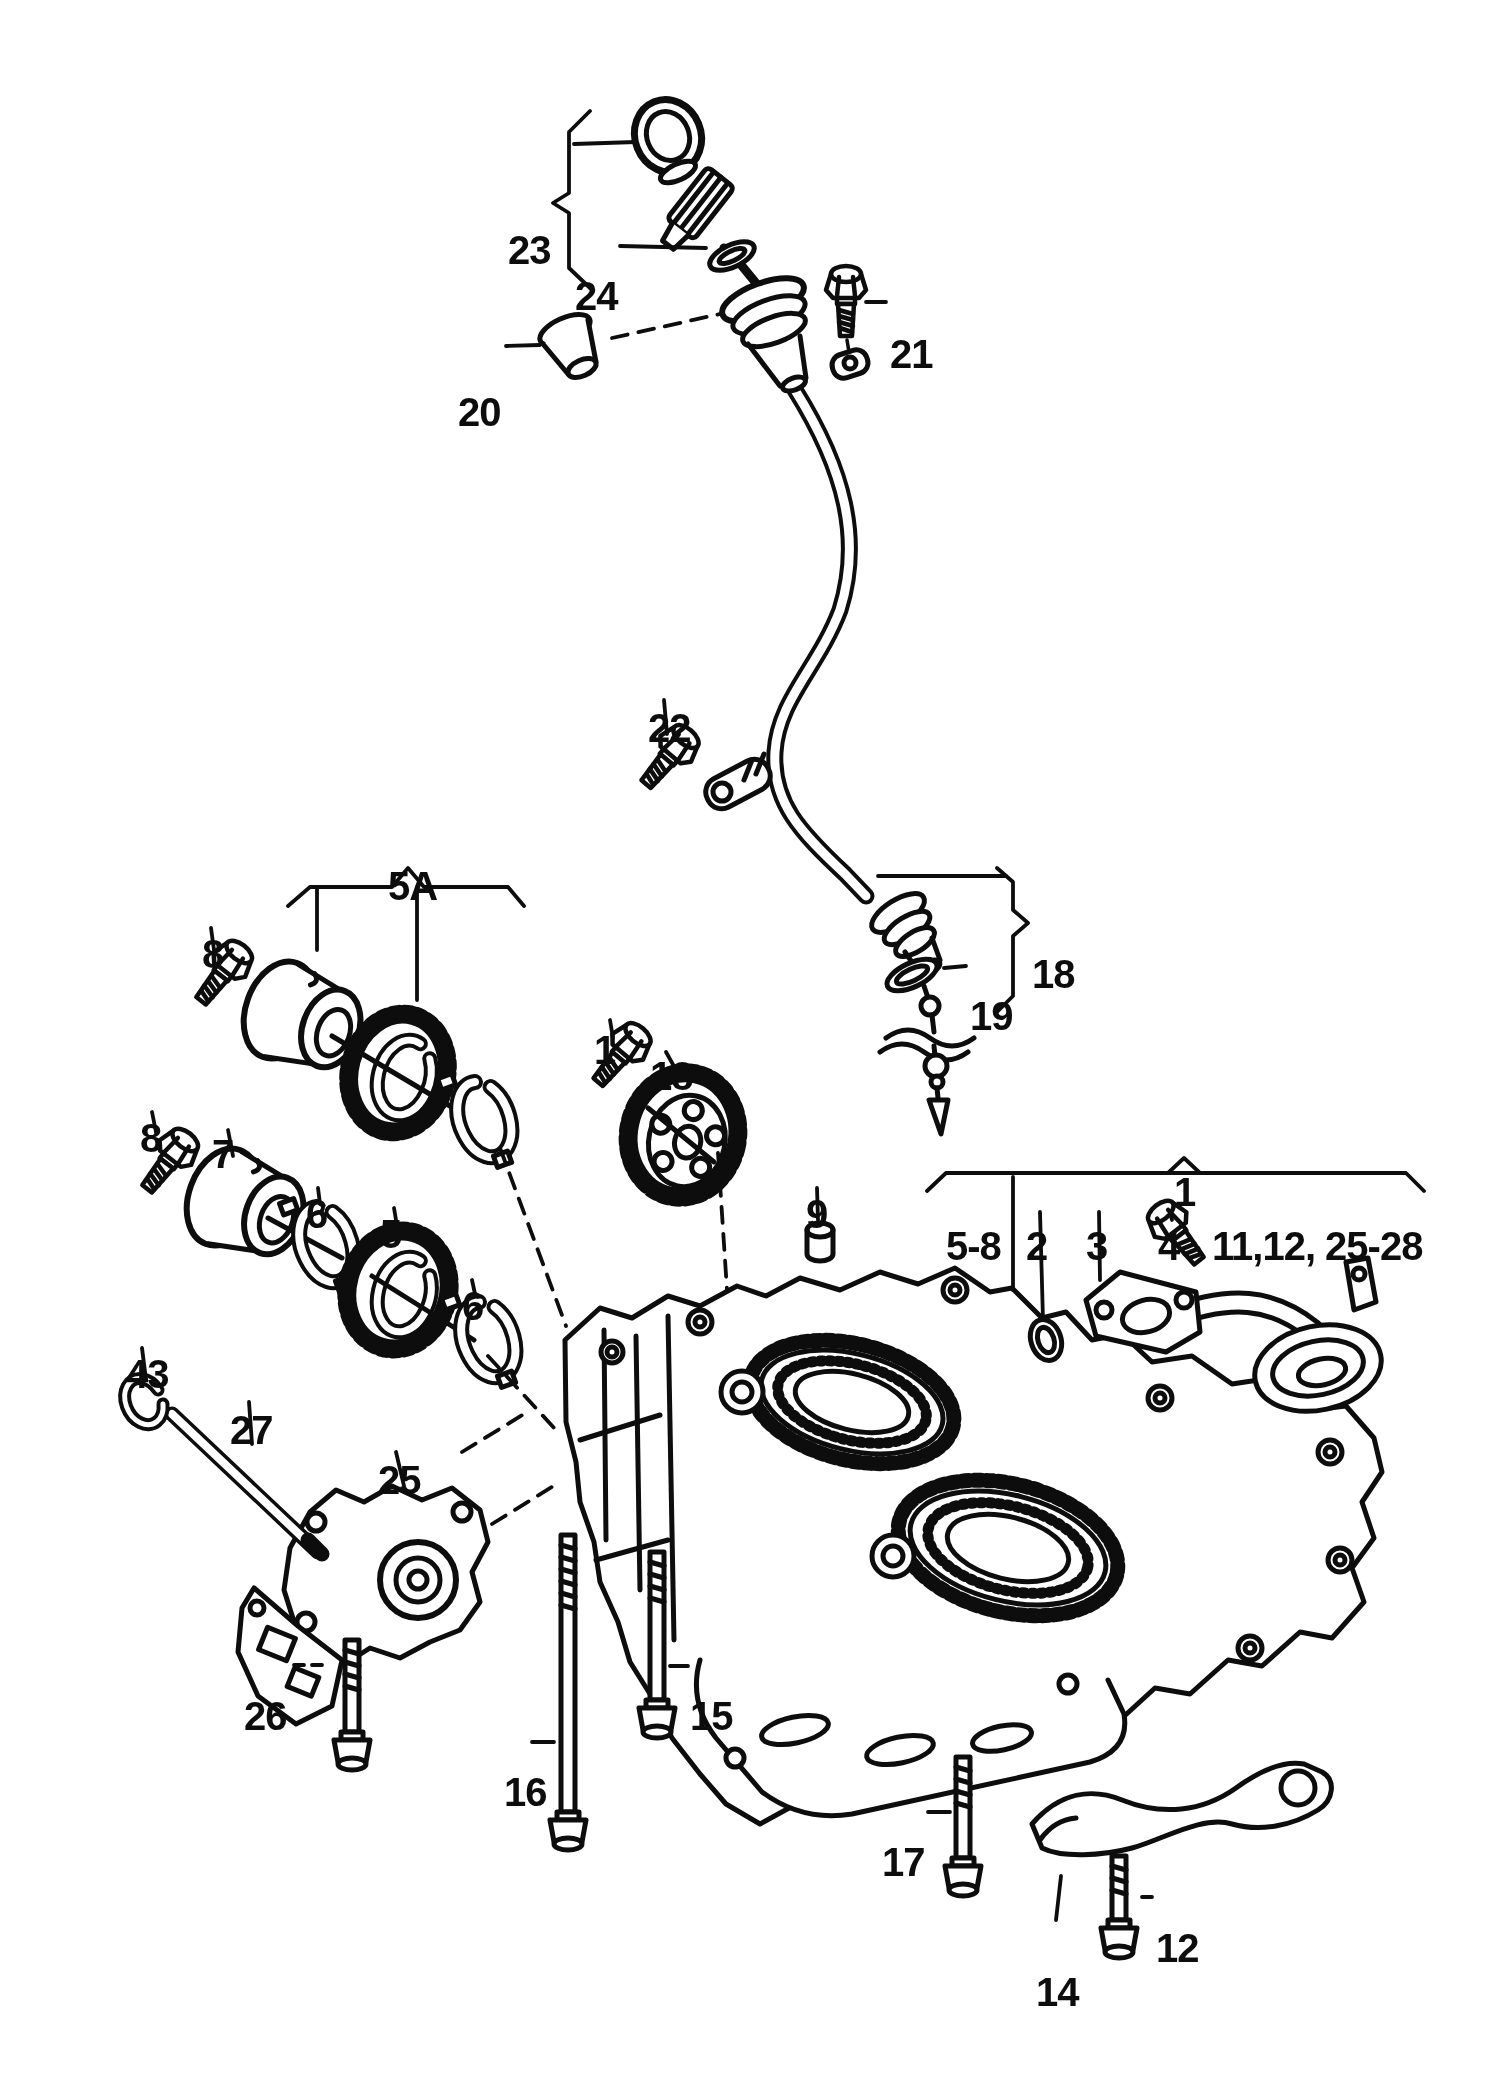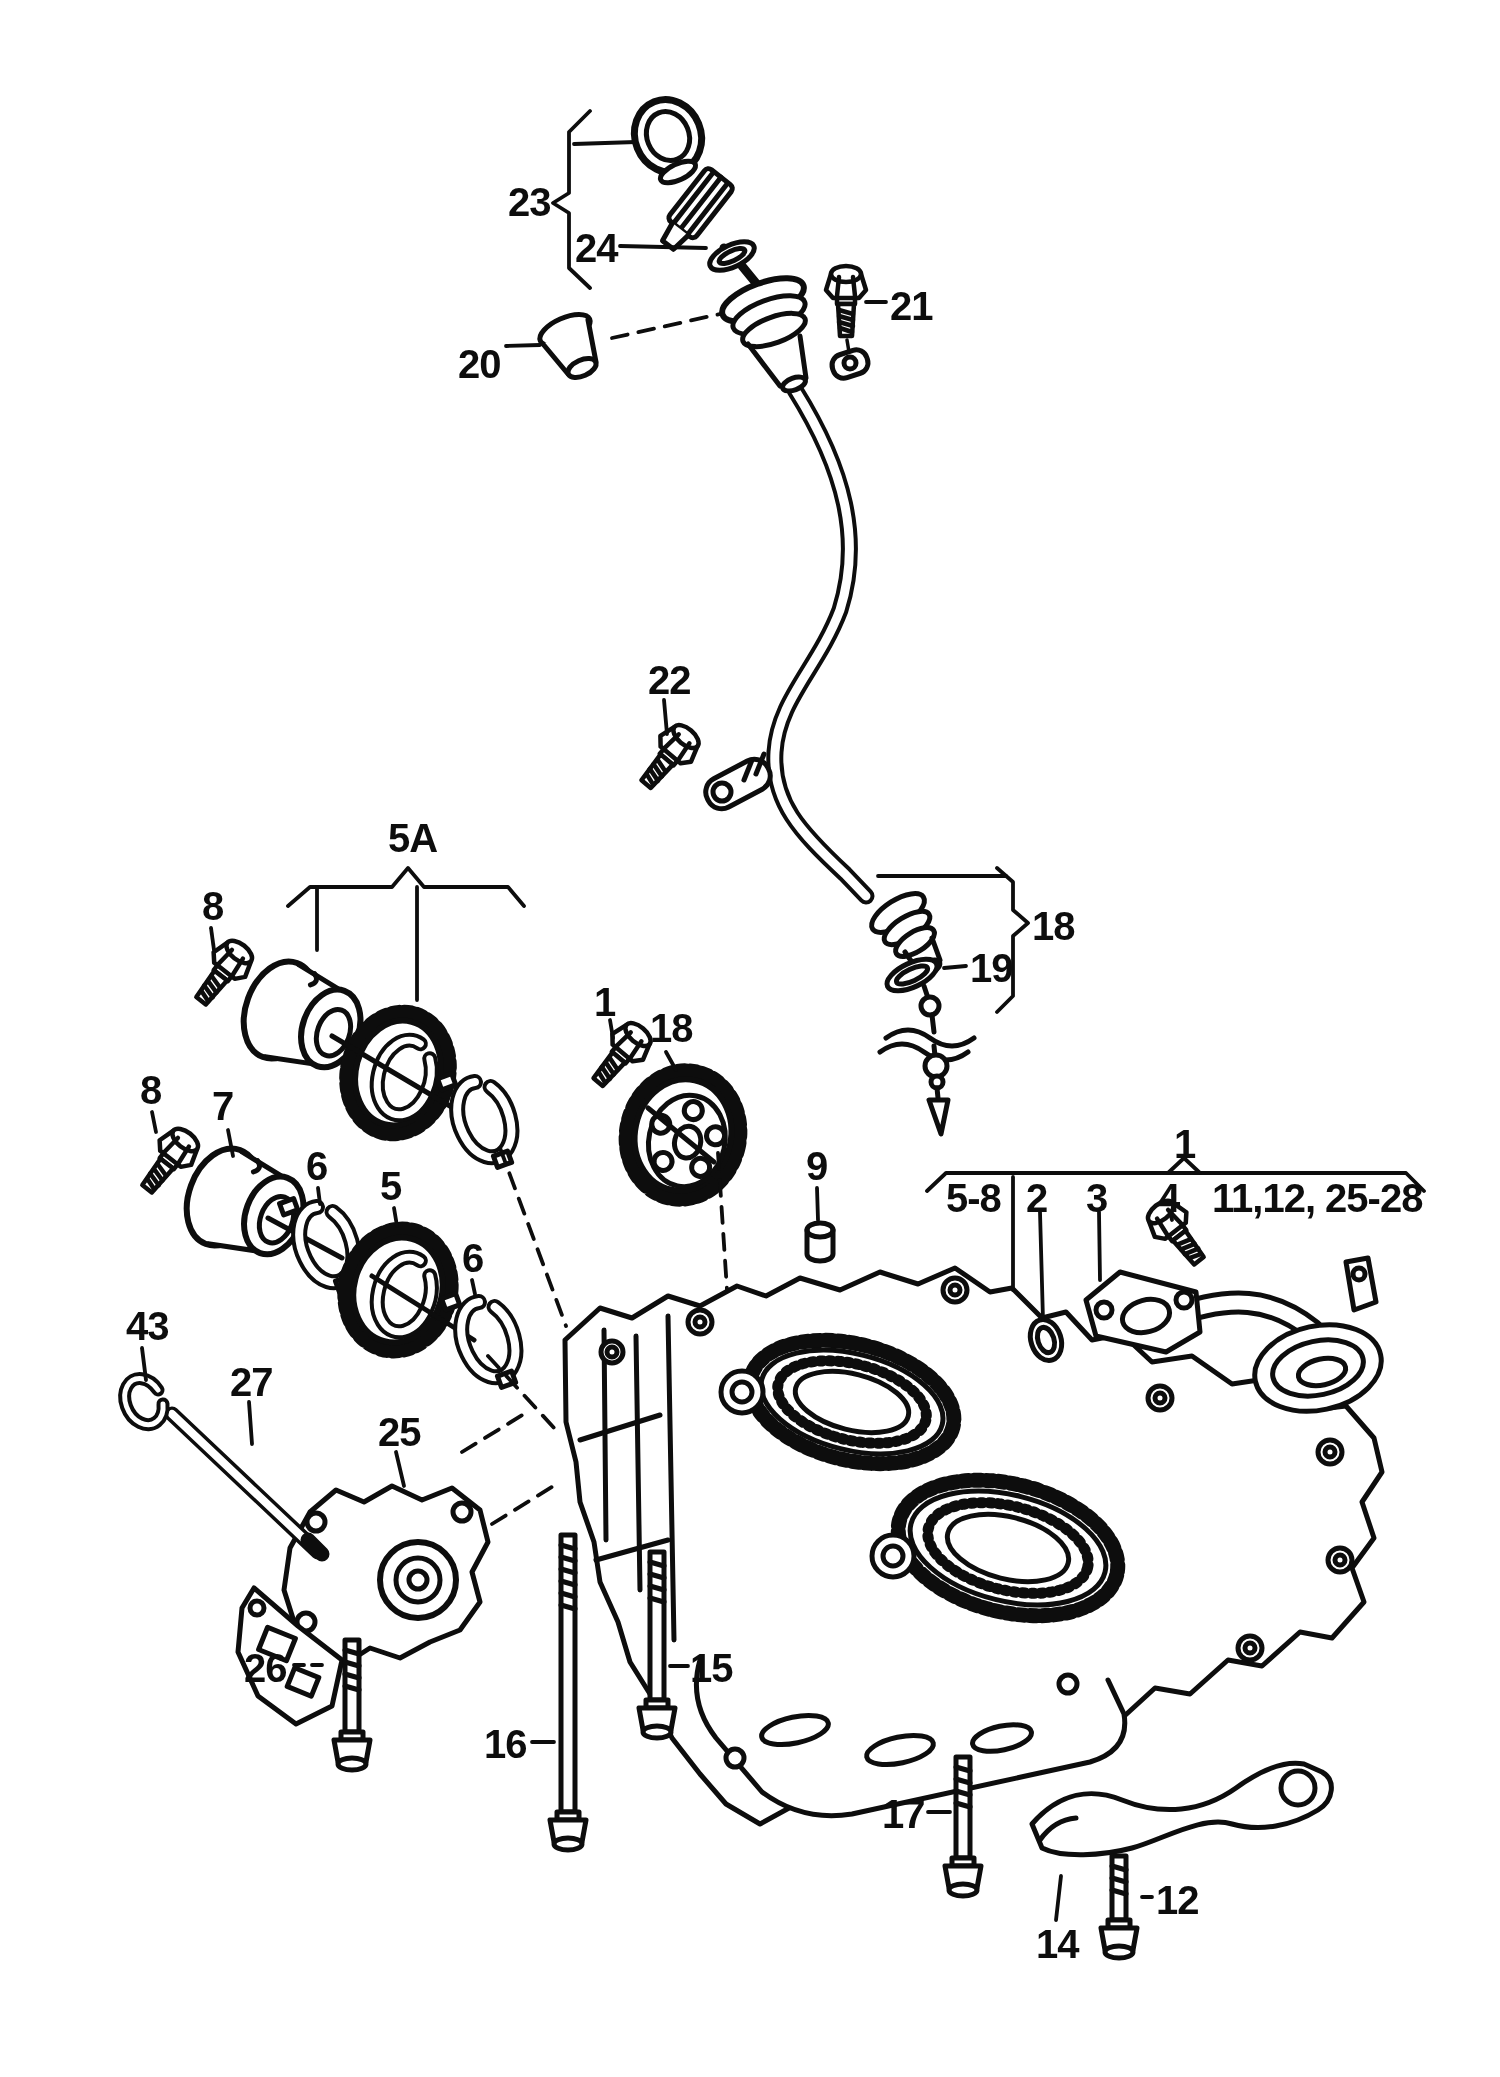--- a/index.html
+++ b/index.html
@@ -1,20 +1,20 @@
 <!DOCTYPE html>
 <html><head>
 <meta charset="utf-8">
 <style>
   html,body{margin:0;padding:0;background:#fff;}
   #stage{position:relative;width:1500px;height:2077px;background:#ffffff;overflow:hidden;
          font-family:"Liberation Sans",sans-serif;}
   #art{position:absolute;left:0;top:0;}
   .callout{position:absolute;font:700 40px "Liberation Sans",sans-serif;color:#0d0d0d;
-           letter-spacing:-1px;white-space:nowrap;line-height:1;}
+           letter-spacing:-1px;white-space:nowrap;line-height:1;margin-top:48px;}
 </style>
 </head>
 <body>
 
 <div id="stage">
 
 <svg id="art" width="1500" height="2077" viewBox="0 0 1500 2077" xmlns="http://www.w3.org/2000/svg">
 
   <defs>
     <g id="boltSmall" stroke-width="4.5">
@@ -431,21 +431,21 @@
   <div class="callout" style="left:306px;top:1146px">6</div>
   <div class="callout" style="left:380px;top:1166px">5</div>
   <div class="callout" style="left:806px;top:1146px">9</div>
   <div class="callout" style="left:1174px;top:1124px">1</div>
   <div class="callout" style="left:462px;top:1238px">6</div>
   <div class="callout" style="left:126px;top:1306px">43</div>
   <div class="callout" style="left:230px;top:1362px">27</div>
   <div class="callout" style="left:378px;top:1412px">25</div>
   <div class="callout" style="left:244px;top:1648px">26</div>
   <div class="callout" style="left:690px;top:1648px">15</div>
-  <div class="callout" style="left:484px;top:1724px">16</div>
+  <div class="callout" style="left:504px;top:1724px">16</div>
   <div class="callout" style="left:882px;top:1794px">17</div>
   <div class="callout" style="left:1036px;top:1924px">14</div>
   <div class="callout" style="left:1156px;top:1880px">12</div>
   <div class="callout" style="left:946px;top:1178px">5-8</div>
   <div class="callout" style="left:1026px;top:1178px">2</div>
   <div class="callout" style="left:1086px;top:1178px">3</div>
   <div class="callout" style="left:1158px;top:1178px">4</div>
   <div class="callout" style="left:1212px;top:1178px">11,12, 25-28</div>
 
 </div>

